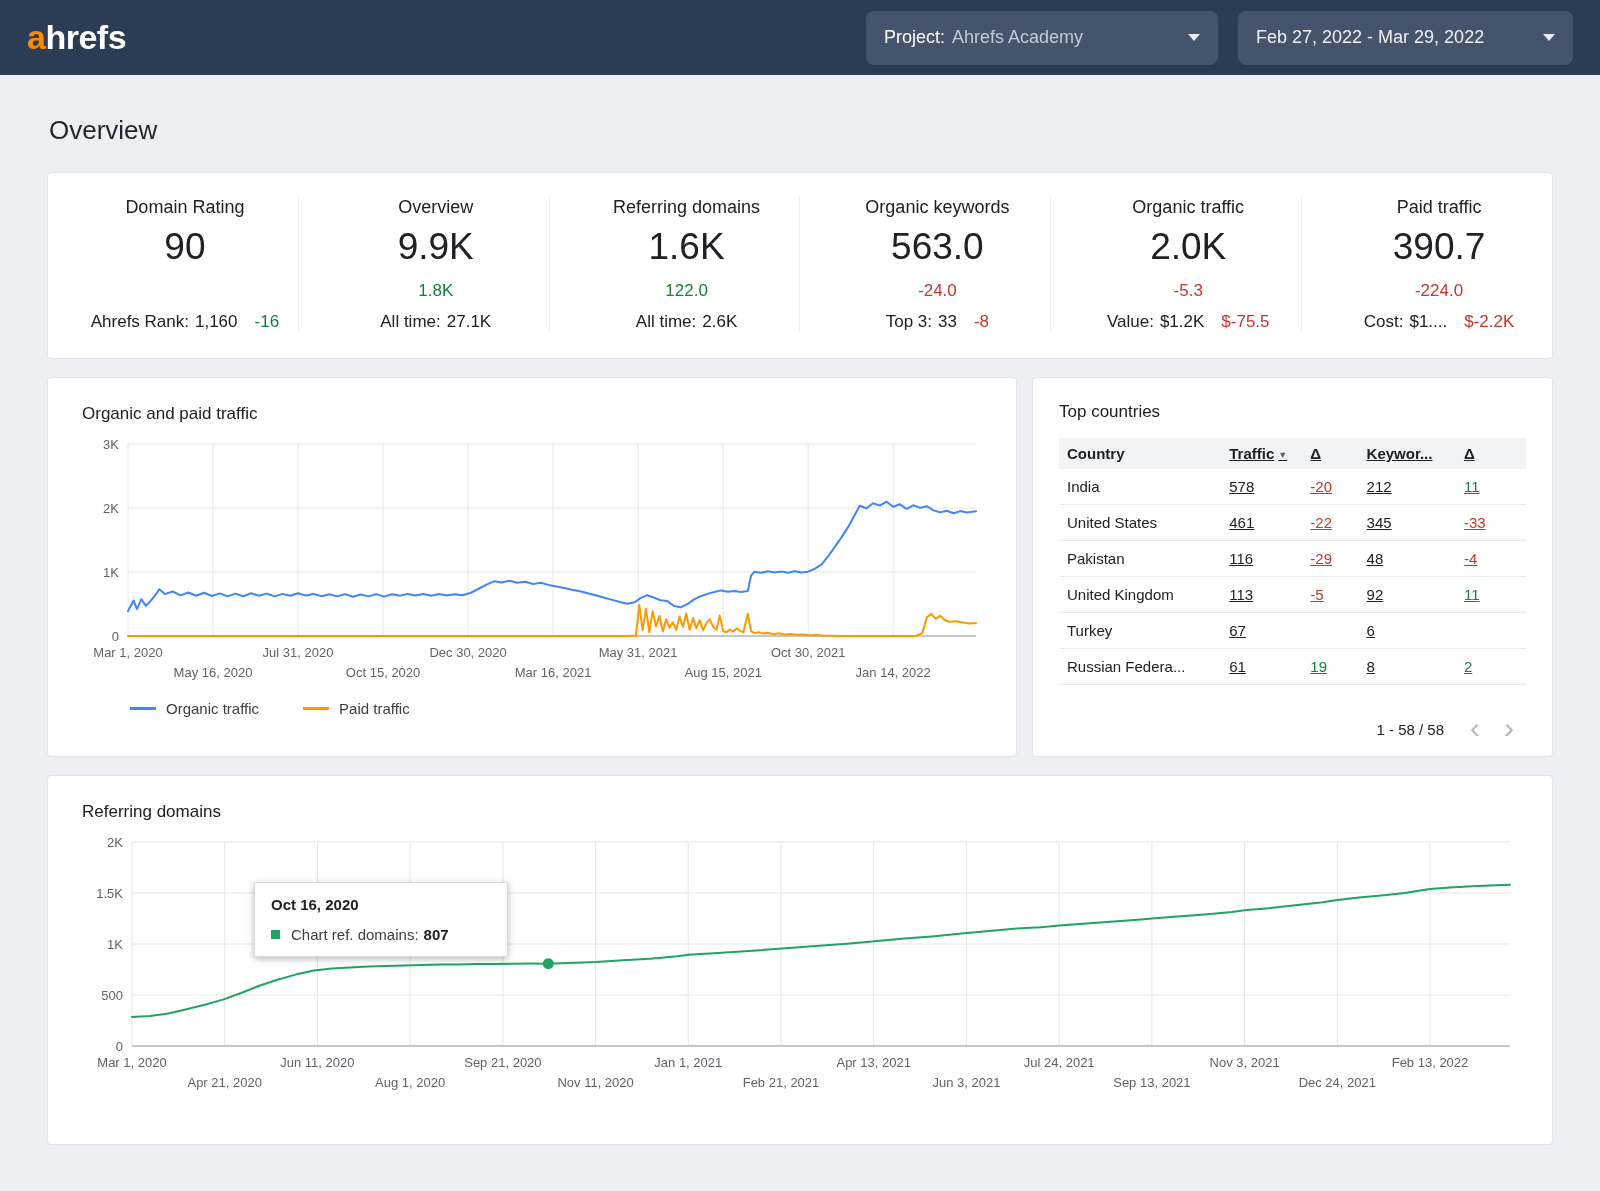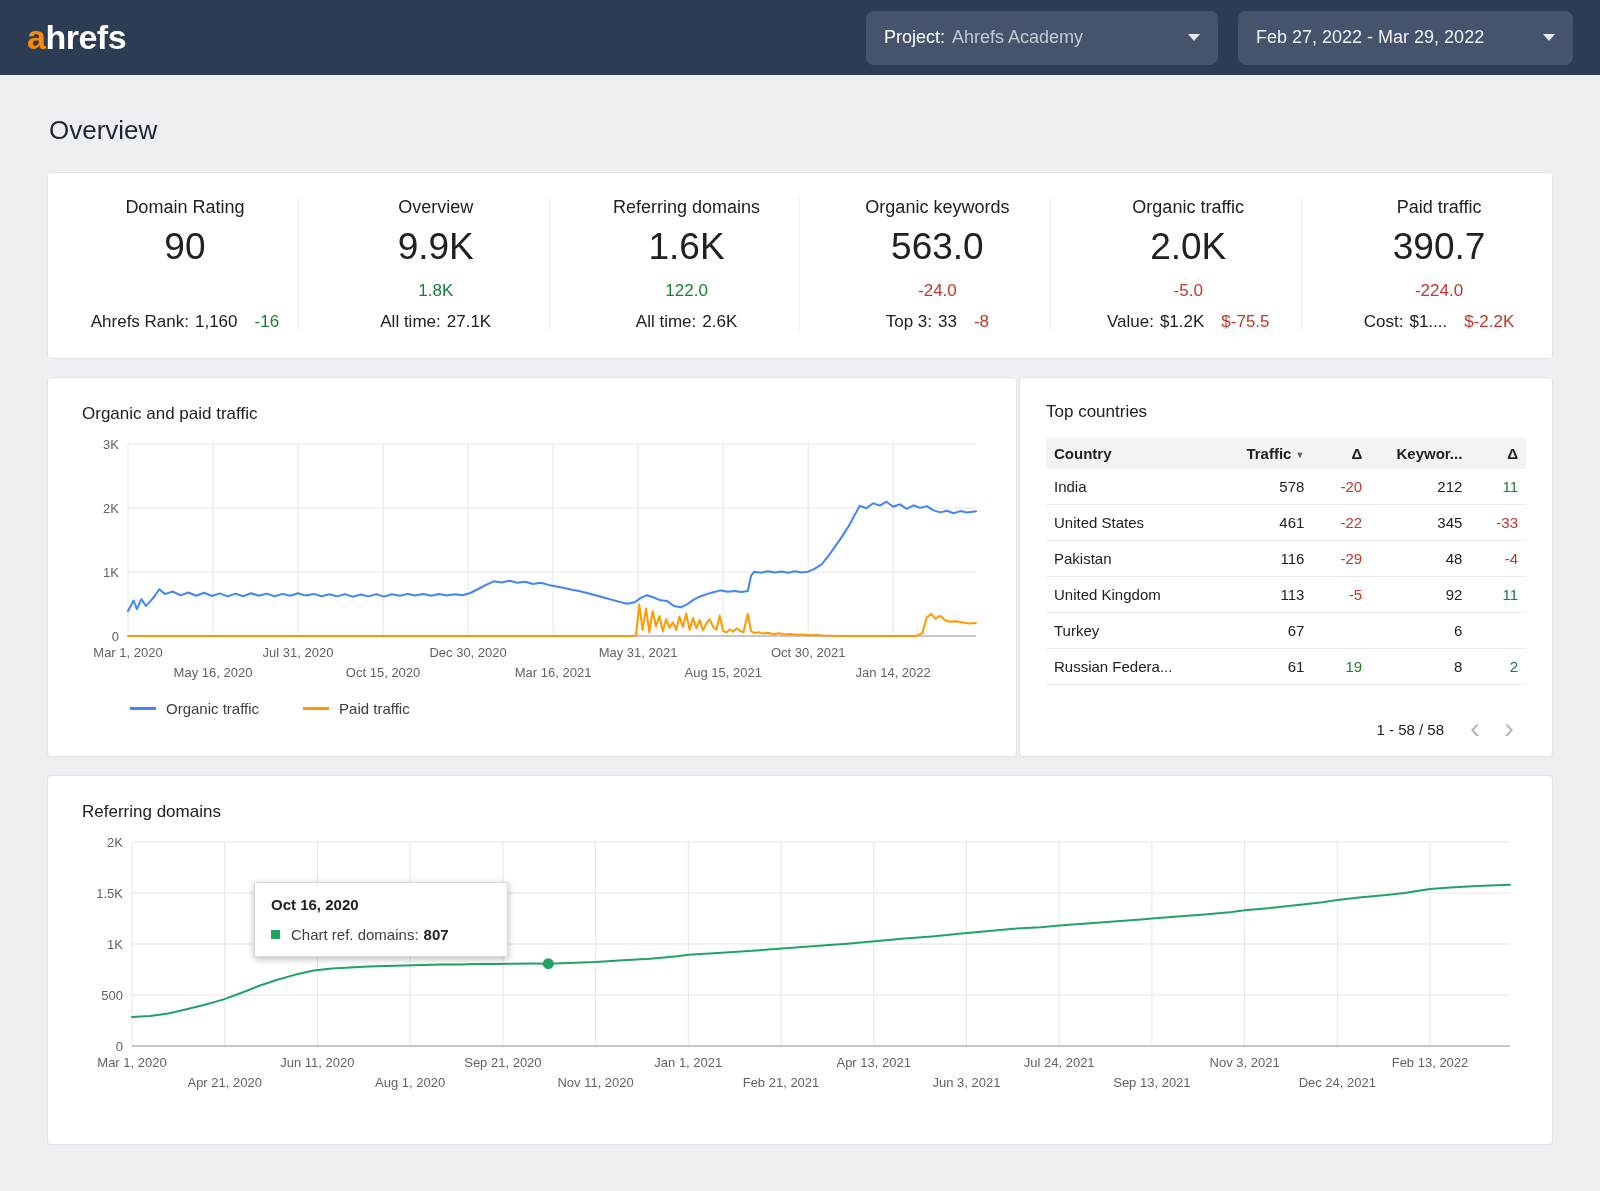--- a/index.html
+++ b/index.html
@@ -49,38 +49,38 @@
   .metric-label { font-size:18px; color:#202124; }
   .metric-value { font-size:37px; color:#202124; margin-top:8px; }
   .metric-delta { font-size:17px; margin-top:13px; min-height:20px; }
   .metric-secondary { font-size:17px; margin-top:11px; color:#202124; white-space:nowrap; }
   .sec-value { margin-left:6px; }
   .sec-delta { margin-left:17px; }
   .green { color:#188038; }
   .red { color:#c5362b; }
 
   
-  .row2 { display:flex; gap:2px; margin-top:18px; }
+  .row2 { display:flex; gap:15px; margin-top:18px; }
   .traffic-card { flex:0 0 968px; height:380px; padding:26px 34px; }
   .countries-card { flex:1; height:380px; padding:24px 26px; position:relative; }
   .card-title { font-size:17px; color:#202124; }
   .chart-wrap { margin-top:14px; position:relative; }
   #chart-traffic { width:900px; height:258px; display:block; }
   #chart-referring { width:1438px; height:272px; display:block; }
 
   .legend { display:flex; gap:44px; margin-top:4px; padding-left:48px; align-items:center; }
   .legend-item { display:flex; align-items:center; }
   .legend-swatch { width:26px; height:3px; display:inline-block; margin-right:10px; }
   .legend-label { font-size:15px; color:#3c4043; }
 
   
   .tc-table { margin-top:16px; font-size:15px; }
   .tc-head, .tc-row { display:grid; grid-template-columns:1.5fr 0.75fr 0.52fr 0.9fr 0.5fr; align-items:center; }
   .tc-head { background:#f1f3f4; padding:7px 8px; font-weight:bold; }
-  .tc-hcell.num, .tc-cell.num { text-align:right; }
+  .tc-hcell.num, .tc-cell.num { text-align:left;text-decoration:underline; }
   .tc-row { padding:9px 8px; border-bottom:1px solid #e8eaed; }
   .tc-cell.country { white-space:nowrap; overflow:hidden; }
   .sort-arrow { font-size:9px; color:#5f6368; margin-left:4px; vertical-align:middle; }
   .tc-pagination {
     position:absolute; bottom:18px; right:26px;
     display:flex; align-items:flex-end; font-size:15px; color:#202124;
   }
   .pg-chevron { font-size:30px; line-height:20px; color:#b4b9bf; cursor:pointer; padding:0 12px; font-weight:400; }
   .pg-text { margin-right:14px; }
 
@@ -139,21 +139,21 @@
       </div>
       <div class="metric">
         <div class="metric-label">Organic keywords</div>
         <div class="metric-value">563.0</div>
         <div class="metric-delta red">-24.0</div>
         <div class="metric-secondary"><span class="sec-label">Top 3:</span><span class="sec-value">33</span><span class="sec-delta red">-8</span></div>
       </div>
       <div class="metric">
         <div class="metric-label">Organic traffic</div>
         <div class="metric-value">2.0K</div>
-        <div class="metric-delta red">-5.0</div>
+        <div class="metric-delta red">-5.3</div>
         <div class="metric-secondary"><span class="sec-label">Value:</span><span class="sec-value">$1.2K</span><span class="sec-delta red">$-75.5</span></div>
       </div>
       <div class="metric">
         <div class="metric-label">Paid traffic</div>
         <div class="metric-value">390.7</div>
         <div class="metric-delta red">-224.0</div>
         <div class="metric-secondary"><span class="sec-label">Cost:</span><span class="sec-value">$1....</span><span class="sec-delta red">$-2.2K</span></div>
       </div>
     </div>
 

